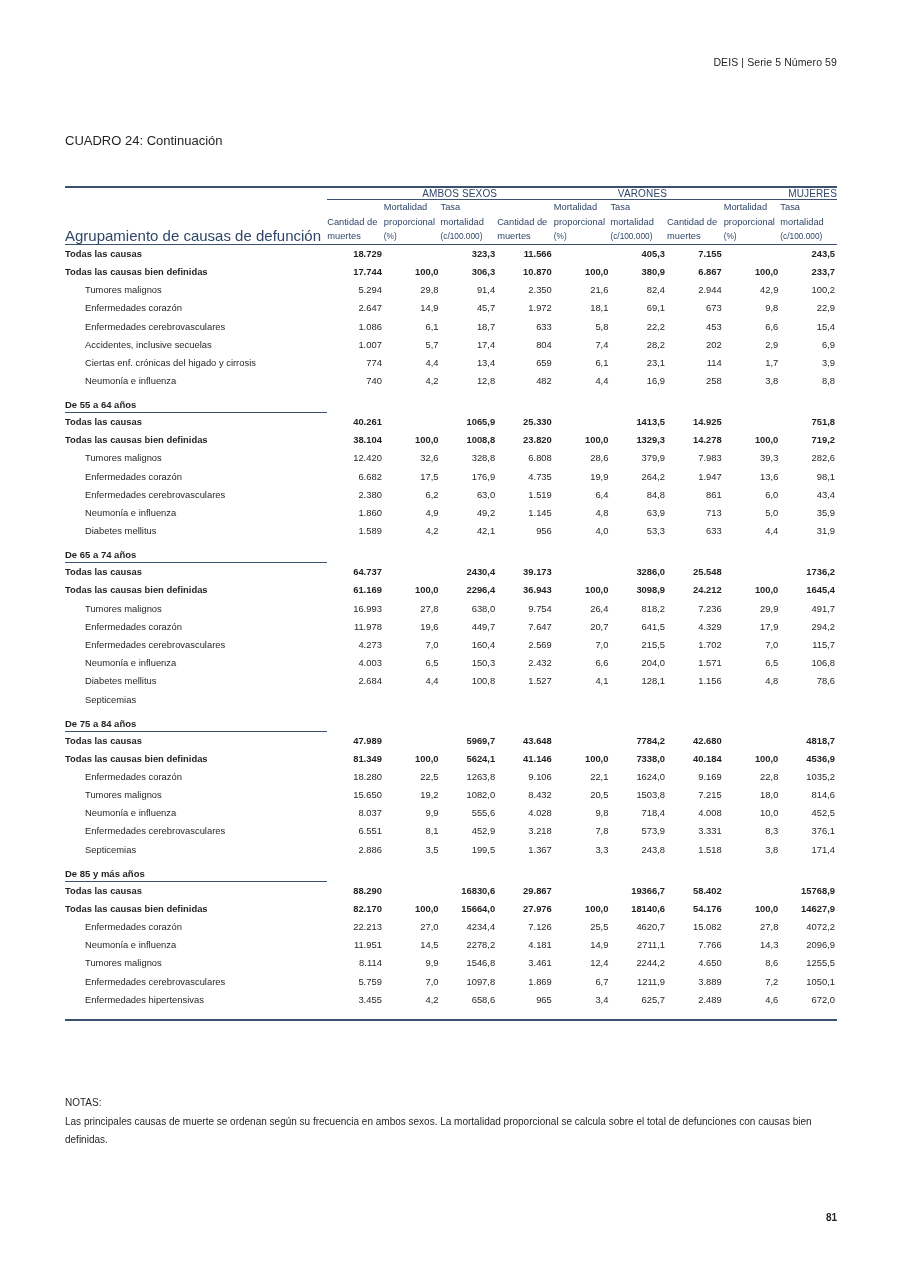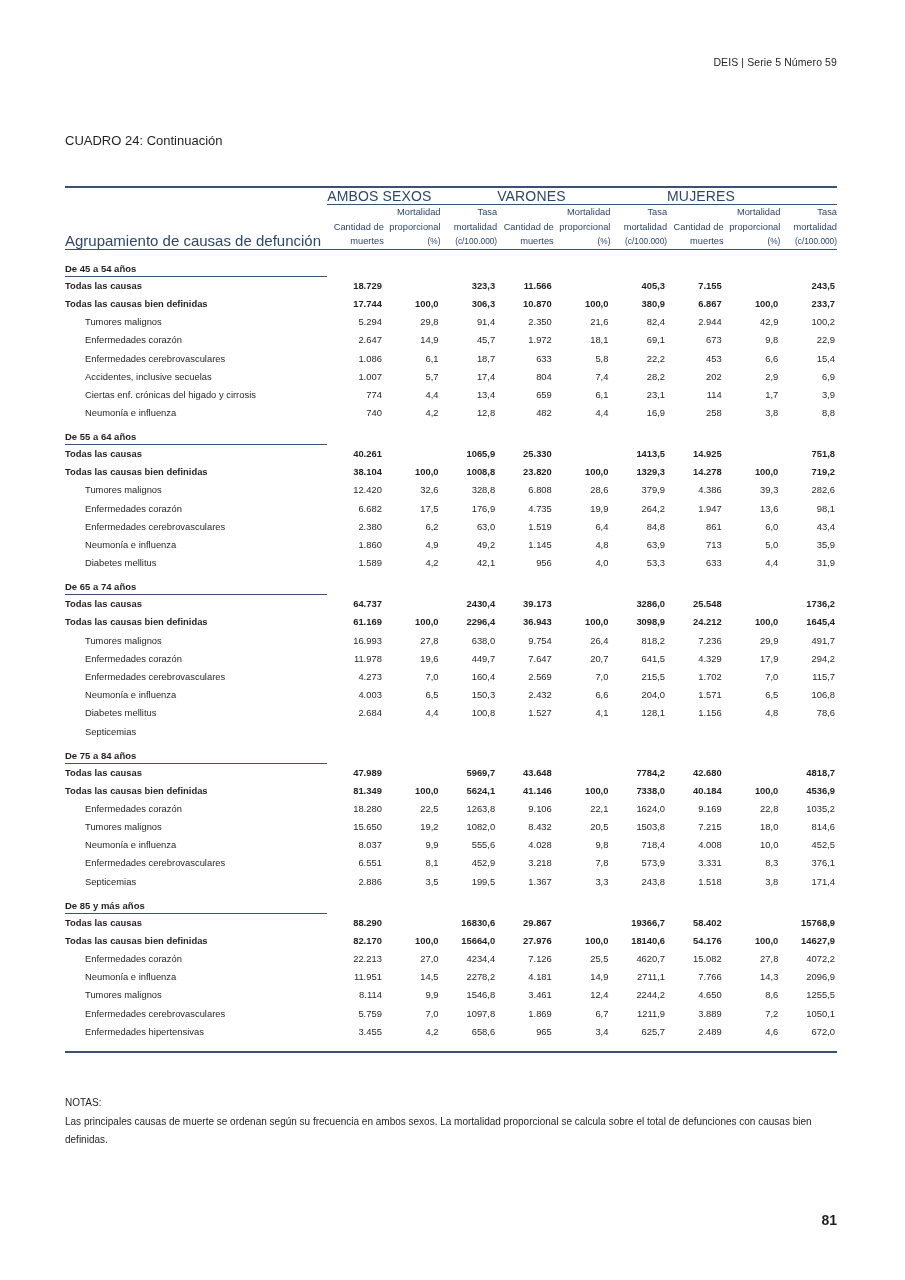--- a/index.html
+++ b/index.html
@@ -85,38 +85,38 @@
   }
   
   .rule-bottom td {
     border-top: 2.6px solid #3c5070;
     height: 0;
     font-size: 0;
     line-height: 0;
   }
 
   td.grp-name {
-    text-align: left;
+    text-align: right;
     color: #2f4668;
-    font-size: 14px;
+    font-size: 10px;
     letter-spacing: 0.15px;
     padding-bottom: 3px;
     white-space: nowrap;
   }
   td.stub-head {
     color: #2f4668;
     font-size: 15px;
     padding-top: 4px;
     padding-bottom: 2px;
     white-space: nowrap;
   }
   td.col-head {
     color: #2f4668;
     font-size: 9.3px;
-    text-align: right;
+    text-align: left;
     line-height: 14.6px;
     padding-bottom: 2px;
     white-space: nowrap;
   }
   td.col-head .l2 { display: block; }
   td.col-head .l3 { display: block; font-size: 8.3px; }
 
   
   tr.section td {
     font-size: 9.5px;
@@ -157,21 +157,21 @@
     line-height: 18.5px;
   }
   .notes .n-title { margin-bottom: 0px; }
   .notes .n-body { max-width: 760px; }
 
   
   .folio {
     position: absolute;
     right: 68px;
     top: 1212px;
-    font-size: 14px;
+    font-size: 10px;
     color: #231f20;
     font-weight: bold;
   }
 </style>
 </head>
 <body>
 
 <div class="page">
 
   <div class="running-head">DEIS | Serie 5 Número 59</div>
@@ -252,24 +252,20 @@
             <span>Tasa</span>
             <span class="l2">mortalidad</span>
             <span class="l3">(c/100.000)</span>
           </td>
         </tr>
         <tr class="hdr-rule">
           <td colspan="10"></td>
         </tr>
       </tbody>
       <tbody id="table-body">
-          <tr class="section">
-            <td class="sec-underline">De 45 a 54 años</td>
-            <td colspan="9"></td>
-          </tr>
           <tr class="drow total first-total">
             <td class="lbl">Todas las causas</td>
             <td class="num">18.729</td>
             <td class="num"></td>
             <td class="num">323,3</td>
             <td class="num">11.566</td>
             <td class="num"></td>
             <td class="num">405,3</td>
             <td class="num">7.155</td>
             <td class="num"></td>
@@ -388,21 +384,21 @@
             <td class="num">719,2</td>
           </tr>
           <tr class="drow cause">
             <td class="lbl">Tumores malignos</td>
             <td class="num">12.420</td>
             <td class="num">32,6</td>
             <td class="num">328,8</td>
             <td class="num">6.808</td>
             <td class="num">28,6</td>
             <td class="num">379,9</td>
-            <td class="num">4.386</td>
+            <td class="num">7.983</td>
             <td class="num">39,3</td>
             <td class="num">282,6</td>
           </tr>
           <tr class="drow cause">
             <td class="lbl">Enfermedades  corazón</td>
             <td class="num">6.682</td>
             <td class="num">17,5</td>
             <td class="num">176,9</td>
             <td class="num">4.735</td>
             <td class="num">19,9</td>

